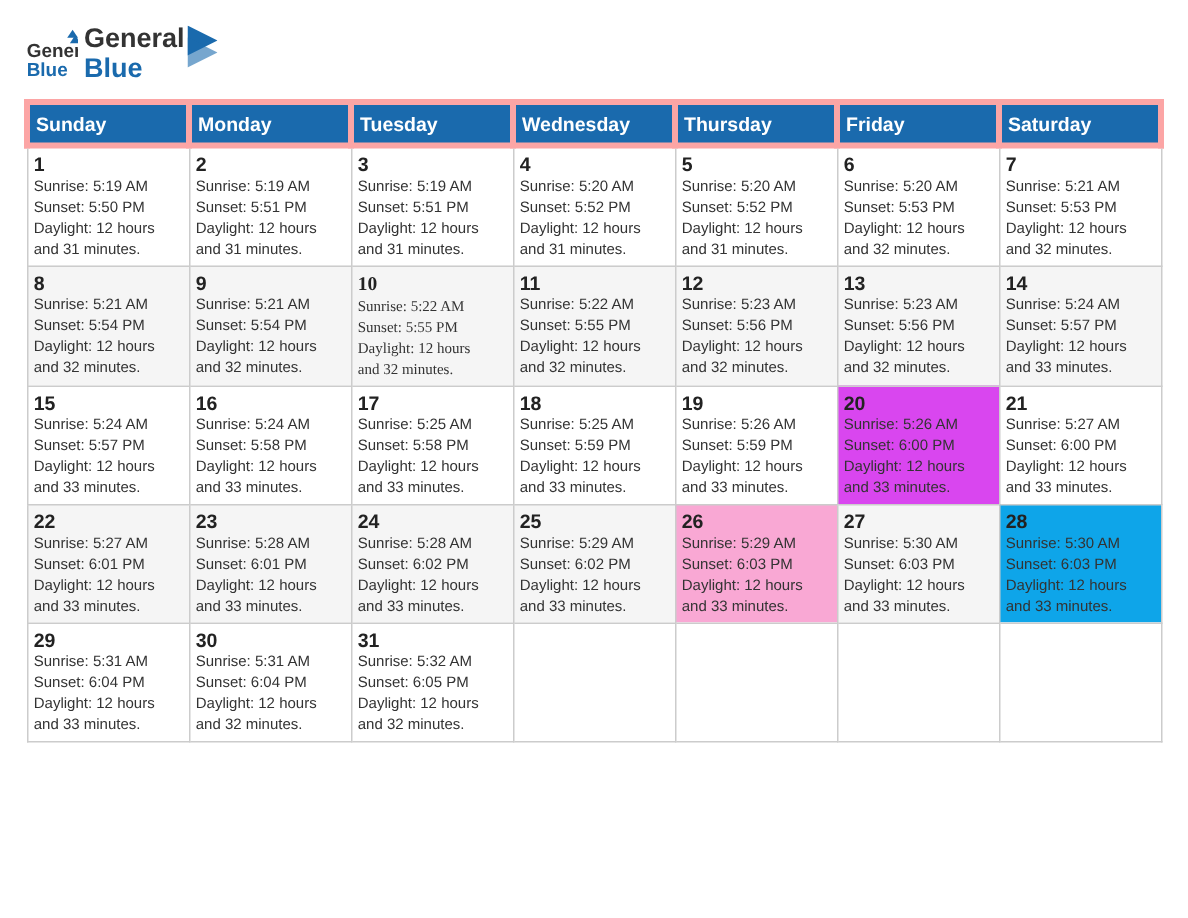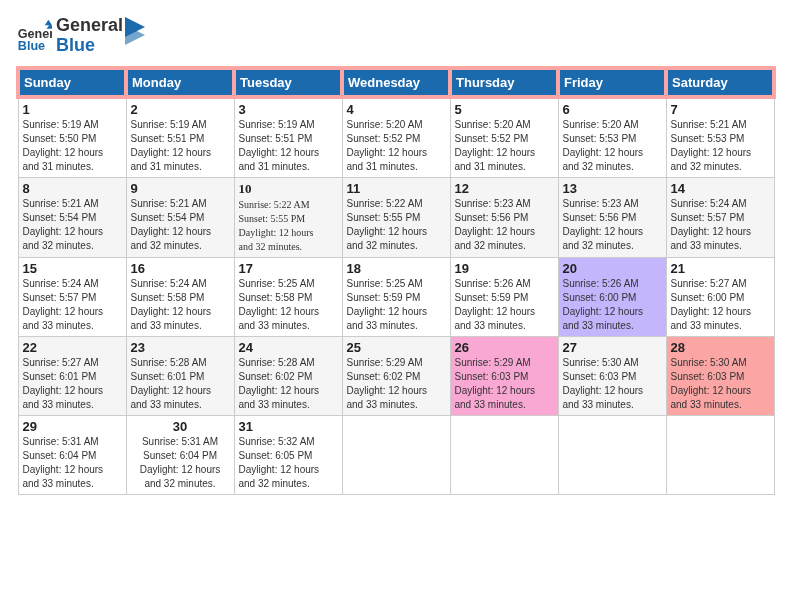--- a/index.html
+++ b/index.html
@@ -197,21 +197,21 @@
             <div class="day-info"><span>Sunrise: 5:25 AM</span><br><span>Sunset: 5:58 PM</span><br><span>Daylight: 12 hours</span><br><span>and 33 minutes.</span></div>
           </td>
           <td style="background: rgb(255, 255, 255);">
             <span class="day-num">18</span>
             <div class="day-info"><span>Sunrise: 5:25 AM</span><br><span>Sunset: 5:59 PM</span><br><span>Daylight: 12 hours</span><br><span>and 33 minutes.</span></div>
           </td>
           <td style="background: rgb(255, 255, 255);">
             <span class="day-num">19</span>
             <div class="day-info"><span>Sunrise: 5:26 AM</span><br><span>Sunset: 5:59 PM</span><br><span>Daylight: 12 hours</span><br><span>and 33 minutes.</span></div>
           </td>
-          <td style="background: #c4b5fd;">
+          <td style="background: #d946ef;">
             <span class="day-num">20</span>
             <div class="day-info"><span>Sunrise: 5:26 AM</span><br><span>Sunset: 6:00 PM</span><br><span>Daylight: 12 hours</span><br><span>and 33 minutes.</span></div>
           </td>
           <td style="background: rgb(255, 255, 255);">
             <span class="day-num">21</span>
             <div class="day-info"><span>Sunrise: 5:27 AM</span><br><span>Sunset: 6:00 PM</span><br><span>Daylight: 12 hours</span><br><span>and 33 minutes.</span></div>
           </td>
         </tr>
         <tr style="">
           <td style="background: rgb(245, 245, 245);">
@@ -231,31 +231,31 @@
             <div class="day-info"><span>Sunrise: 5:29 AM</span><br><span>Sunset: 6:02 PM</span><br><span>Daylight: 12 hours</span><br><span>and 33 minutes.</span></div>
           </td>
           <td style="background: #f9a8d4;">
             <span class="day-num">26</span>
             <div class="day-info"><span>Sunrise: 5:29 AM</span><br><span>Sunset: 6:03 PM</span><br><span>Daylight: 12 hours</span><br><span>and 33 minutes.</span></div>
           </td>
           <td style="background: rgb(245, 245, 245);">
             <span class="day-num">27</span>
             <div class="day-info"><span>Sunrise: 5:30 AM</span><br><span>Sunset: 6:03 PM</span><br><span>Daylight: 12 hours</span><br><span>and 33 minutes.</span></div>
           </td>
-          <td style="background: #fca5a5;">
+          <td style="background: #0ea5e9;">
             <span class="day-num">28</span>
             <div class="day-info"><span>Sunrise: 5:30 AM</span><br><span>Sunset: 6:03 PM</span><br><span>Daylight: 12 hours</span><br><span>and 33 minutes.</span></div>
           </td>
         </tr>
         <tr>
           <td style="background: rgb(255, 255, 255);">
             <span class="day-num">29</span>
             <div class="day-info"><span>Sunrise: 5:31 AM</span><br><span>Sunset: 6:04 PM</span><br><span>Daylight: 12 hours</span><br><span>and 33 minutes.</span></div>
           </td>
-          <td style="background: rgb(255, 255, 255); text-align: center;">
+          <td style="background: rgb(255, 255, 255);">
             <span class="day-num">30</span>
             <div class="day-info"><span>Sunrise: 5:31 AM</span><br><span>Sunset: 6:04 PM</span><br><span>Daylight: 12 hours</span><br><span>and 32 minutes.</span></div>
           </td>
           <td style="background: rgb(255, 255, 255);">
             <span class="day-num">31</span>
             <div class="day-info"><span>Sunrise: 5:32 AM</span><br><span>Sunset: 6:05 PM</span><br><span>Daylight: 12 hours</span><br><span>and 32 minutes.</span></div>
           </td>
           <td class="empty-cell"></td>
           <td class="empty-cell"></td>
           <td class="empty-cell"></td>

